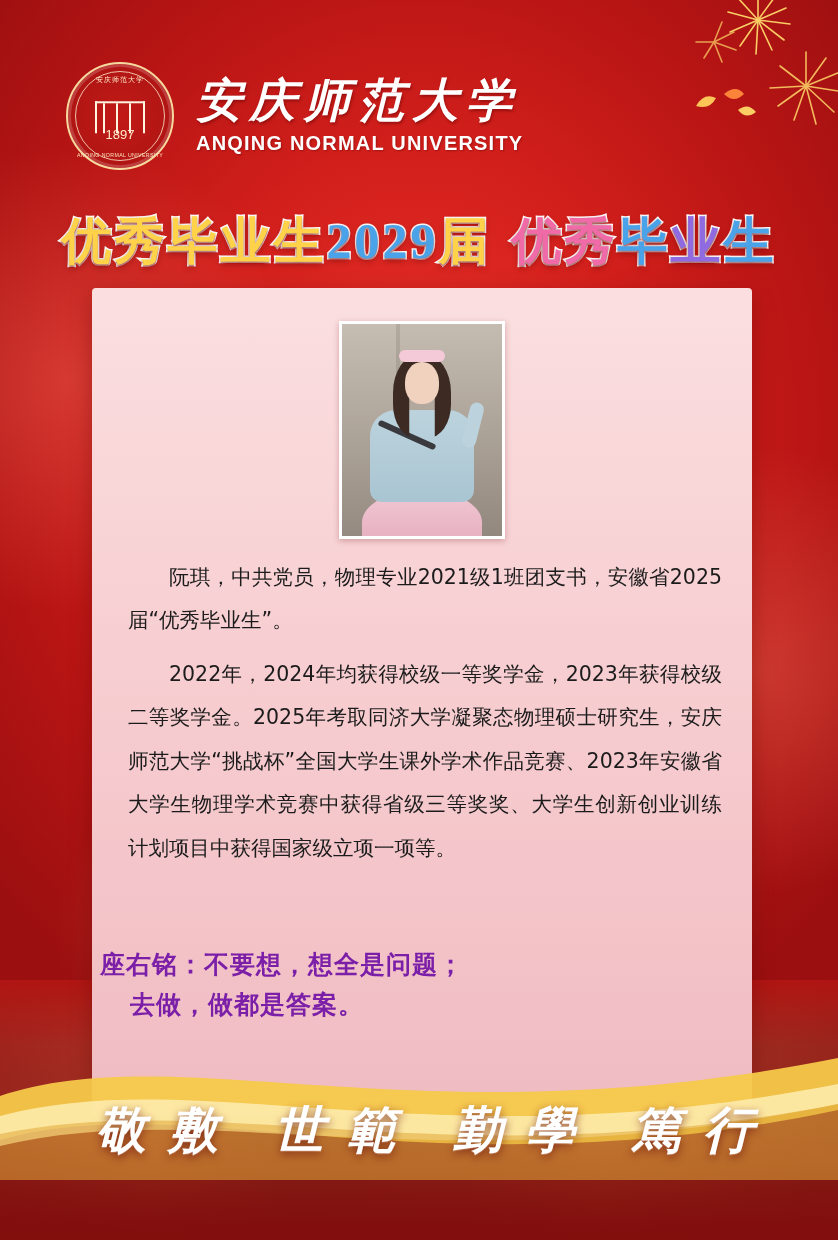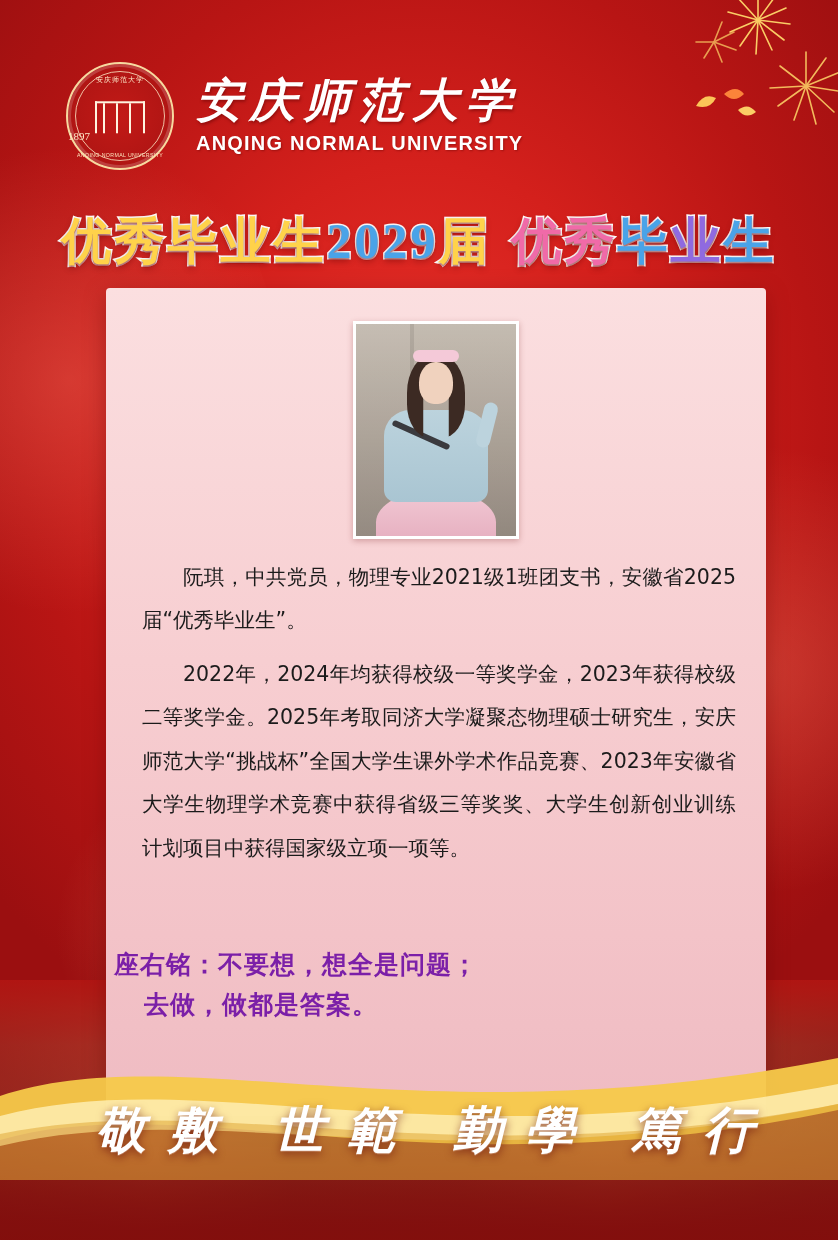--- a/index.html
+++ b/index.html
@@ -107,24 +107,24 @@
     position: absolute;
     top: 11px; left: 0; right: 0;
     text-align: center;
     font-size: 7px;
     letter-spacing: 1px;
     color: #ffe9c9;
   }
   .seal .seal-year {
     position: absolute;
     bottom: 26px; left: 0; right: 0;
-    text-align: left;
-    font-size: 11px;
+    text-align: center;
+    font-size: 13px;
     color: #ffe9c9;
-    font-family: Liberation Serif, serif;
+    font-family: Liberation Sans, sans-serif;
   }
   .seal .seal-bottom {
     position: absolute;
     bottom: 10px; left: 0; right: 0;
     text-align: center;
     font-size: 5.5px;
     letter-spacing: .4px;
     color: #ffe3bd;
     transform: scaleX(.95);
   }
@@ -181,21 +181,20 @@
   .card {
     position: absolute;
     left: 92px;
     top: 288px;
     width: 660px;
     height: 828px;
     border-radius: 4px;
     background: linear-gradient(180deg, #fbdfe0 0%, #f7ced1 45%, #f3c3c8 78%, #efbbc2 100%);
     box-shadow: 0 6px 22px rgba(90,0,0,.35);
     overflow: hidden;
-    margin-left: 14px;
   }
   .photo {
     position: absolute;
     left: 50%;
     transform: translateX(-50%);
     top: 33px;
     width: 160px;
     height: 212px;
     border: 3px solid #ffffff;
     box-shadow: 0 2px 6px rgba(120,30,30,.3);

